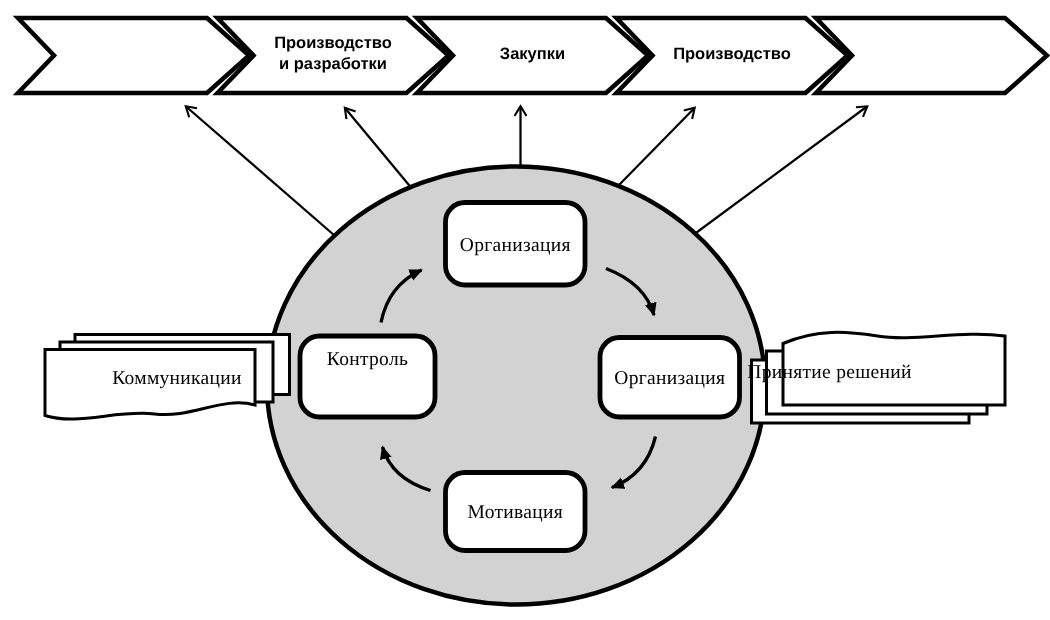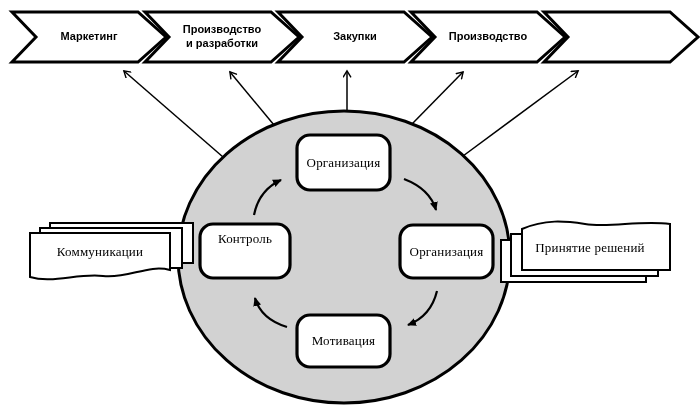--- a/index.html
+++ b/index.html
@@ -72,26 +72,25 @@
 
     <g fill="#ffffff" stroke="#000" stroke-width="3" stroke-linejoin="miter">
       <polygon points="12,12 138,12 166,37 138,62 12,62 36,37"></polygon>
       <polygon points="145,12 271,12 299,37 271,62 145,62 169,37"></polygon>
       <polygon points="278,12 404,12 432,37 404,62 278,62 302,37"></polygon>
       <polygon points="411,12 537,12 565,37 537,62 411,62 435,37"></polygon>
       <polygon points="544,12 670,12 698,37 670,62 544,62 568,37"></polygon>
     </g>
   </svg>
 
-  <div class="lbl chev-lbl" style="left:39px; width:100px;">Маркетинг</div>
   <div class="lbl chev-lbl" style="left:180px; width:84px;">Производство и разработки</div>
   <div class="lbl chev-lbl" style="left:305px; width:100px;">Закупки</div>
   <div class="lbl chev-lbl" style="left:438px; width:100px;">Производство</div>
 
   <div class="lbl box-lbl" style="left:297px; top:135px; width:93px; height:55px;">Организация</div>
   <div class="lbl box-lbl" style="left:400px; top:225px; width:93px; height:53px;">Организация</div>
   <div class="lbl box-lbl" style="left:297px; top:315px; width:93px; height:52px;">Мотивация</div>
   <div class="lbl box-lbl" style="left:200px; top:212px; width:90px; height:54px;">Контроль</div>
 
-  <div class="lbl doc-lbl" style="left:30px; top:233px; width:140px; height:37px;">Коммуникации</div>
-  <div class="lbl doc-lbl" style="left:528px; top:227px; width:124px; height:42px;text-align:right;">Принятие решений</div>
+  <div class="lbl doc-lbl" style="left:48px; top:233px; width:140px; height:37px;">Коммуникации</div>
+  <div class="lbl doc-lbl" style="left:491px; top:227px; width:124px; height:42px;text-align:right;">Принятие решений</div>
 
 </div>
 
 </body></html>

